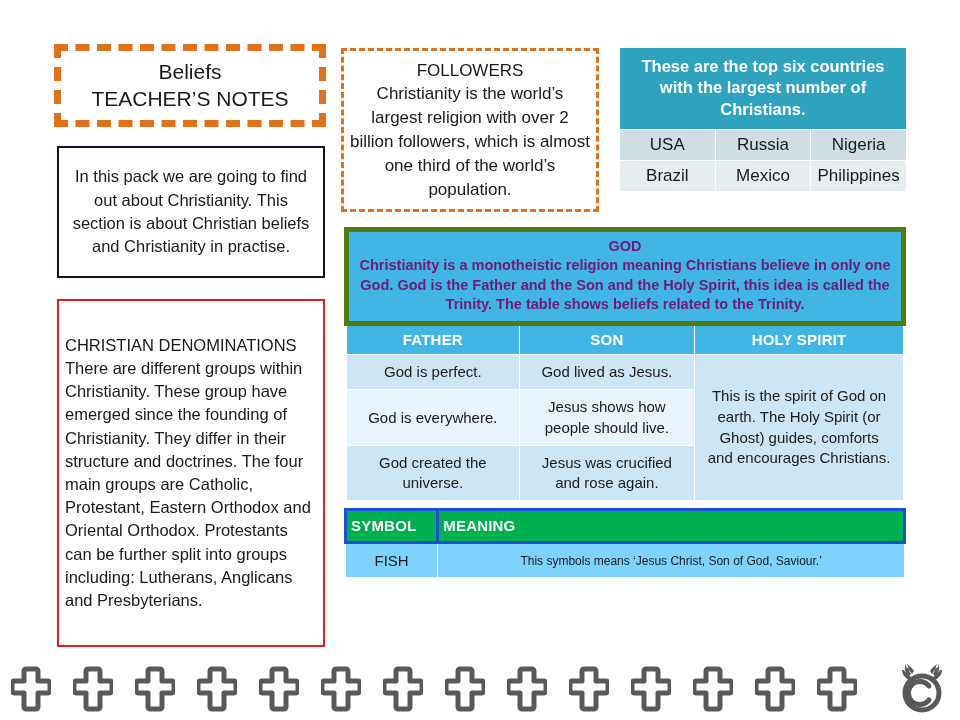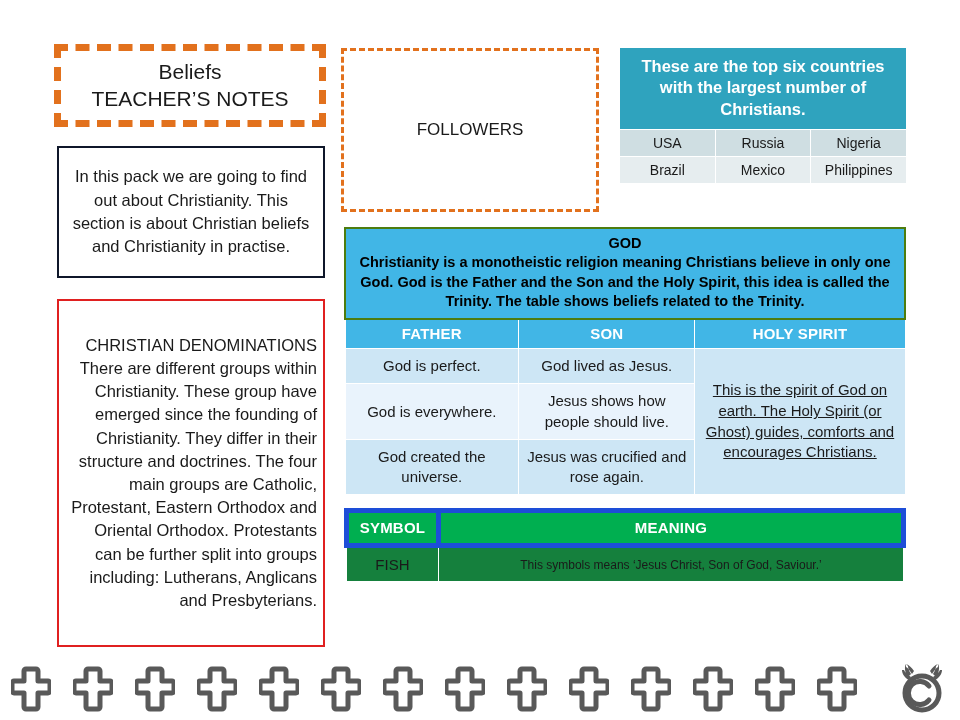--- a/index.html
+++ b/index.html
@@ -50,21 +50,21 @@
 
   
   #denominations-box {
     left: 57px; top: 299px; width: 268px; height: 348px;
     border: 2px solid #E02020;
     background: #ffffff;
     display: flex; align-items: center; justify-content: center;
     padding: 3px 6px;
   }
   #denominations-box .body {
-    text-align: right;
+    text-align: left;
     font-size: 16.5px;
     line-height: 1.405;
     color: #1a1a1a;
   }
 
   
   #followers-box {
     left: 341px; top: 48px; width: 258px; height: 164px;
     border: 3px dashed #E2711D;
     background: #ffffff;
@@ -89,44 +89,44 @@
     font-weight: bold;
     font-size: 16.5px;
     line-height: 1.3;
     text-align: center;
     padding: 8px 10px 9px 10px;
     height: 68px;
     box-sizing: border-box;
   }
   #countries-table td {
     text-align: center;
-    font-size: 14px;
+    font-size: 17px;
     padding: 5px 2px;
     border: 1px solid #ffffff;
     color: #1a1a1a;
     width: 33.33%;
   }
   #countries-table tr.row-a td { background: #CFDEE2; }
   #countries-table tr.row-b td { background: #E6EDEF; }
 
   
   #trinity-table {
     left: 344px; top: 227px; width: 562px;
     border-collapse: collapse;
     table-layout: fixed;
   }
   #trinity-table .god-cell {
     background: #41B6E6;
-    color: #000000;
+    color: #701a75;
     font-weight: bold;
     font-size: 14.5px;
     line-height: 1.33;
     text-align: center;
     padding: 5px 8px 7px 8px;
-    border: 2px solid #4d7c0f;
+    border: 5px solid #4d7c0f;
   }
   #trinity-table .col-hdr {
     background: #41B6E6;
     color: #ffffff;
     font-weight: bold;
     font-size: 15px;
     text-align: center;
     padding: 5px 4px 6px 4px;
     border: 1px solid #ffffff;
     letter-spacing: 0.2px;
@@ -144,55 +144,54 @@
   #trinity-table tr.tr-b td.cell { background: #E9F3FC; }
   #trinity-table td.spirit {
     background: #CDE6F5;
     text-align: center;
     font-size: 15px;
     line-height: 1.38;
     padding: 6px 10px;
     border: 1px solid #ffffff;
     color: #1a1a1a;
     vertical-align: middle;
-    text-decoration: underline;
   }
 
   
   #symbols-table {
     left: 344px; top: 508px; width: 562px;
     border-collapse: collapse;
     table-layout: fixed;
   }
   #symbols-table th {
     background: #00AF50;
     color: #ffffff;
     font-weight: bold;
     font-size: 15px;
-    text-align: center;
+    text-align: left;
     padding: 6px 4px 7px 4px;
-    border: 5px solid #1d4ed8;
+    border: 3px solid #1d4ed8;
     letter-spacing: 0.2px;
   }
   #symbols-table td.sym {
     text-align: center;
     font-size: 15px;
     padding: 8px 4px;
     border: 1px solid #ffffff;
     color: #1a1a1a;
   }
   #symbols-table td.mean {
     text-align: center;
     font-size: 12px;
     padding: 8px 6px;
     border: 1px solid #ffffff;
     color: #1a1a1a;
   }
   #symbols-table tr.sr-a td { background: #CCE3CF; }
-  #symbols-table tr.sr-b td { background: #15803d; margin-top: 48px; }
+  #symbols-table tr.sr-b td { background: #7dd3fc; margin-top: 48px; }
 
   
   #footer-crosses {
     left: 0px; top: 658px; width: 960px; height: 62px;
     display: flex;
     align-items: center;
   }
   .cross-icon {
     flex: 0 0 auto;
     width: 62px; height: 58px;
@@ -219,20 +218,21 @@
 <div class="abs" id="denominations-box">
   <div class="body">
     <span>CHRISTIAN DENOMINATIONS</span><br>
     <span>There are different groups within Christianity. These group have emerged since the founding of Christianity. They differ in their structure and doctrines. The four main groups are Catholic, Protestant, Eastern Orthodox and Oriental Orthodox. Protestants can be further split into groups including: Lutherans, Anglicans and Presbyterians.</span>
   </div>
 </div>
 
 <div class="abs" id="followers-box">
   <div class="body">
     <span>FOLLOWERS</span><br>
+    <span>Christianity is the world’s largest religion with over 2 billion followers, which is almost one third of the world’s population.</span>
   </div>
 </div>
 
 <table class="abs" id="countries-table">
   <tbody>
     <tr>
       <td class="hdr" colspan="3">These are the top six countries with the largest number of Christians.</td>
     </tr>
     <tr class="row-a">
       <td>USA</td>

